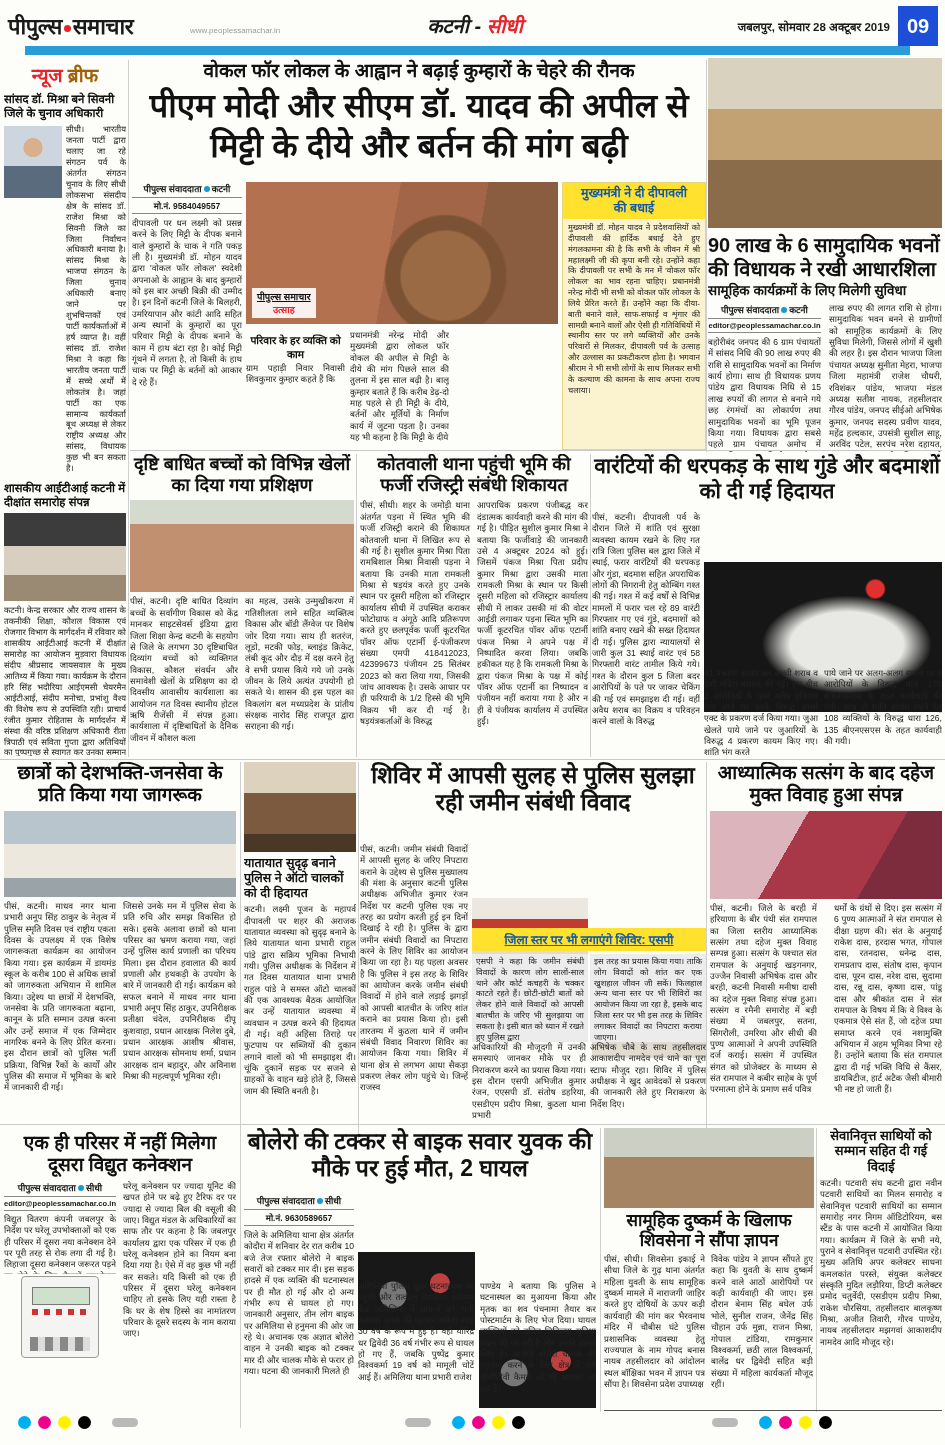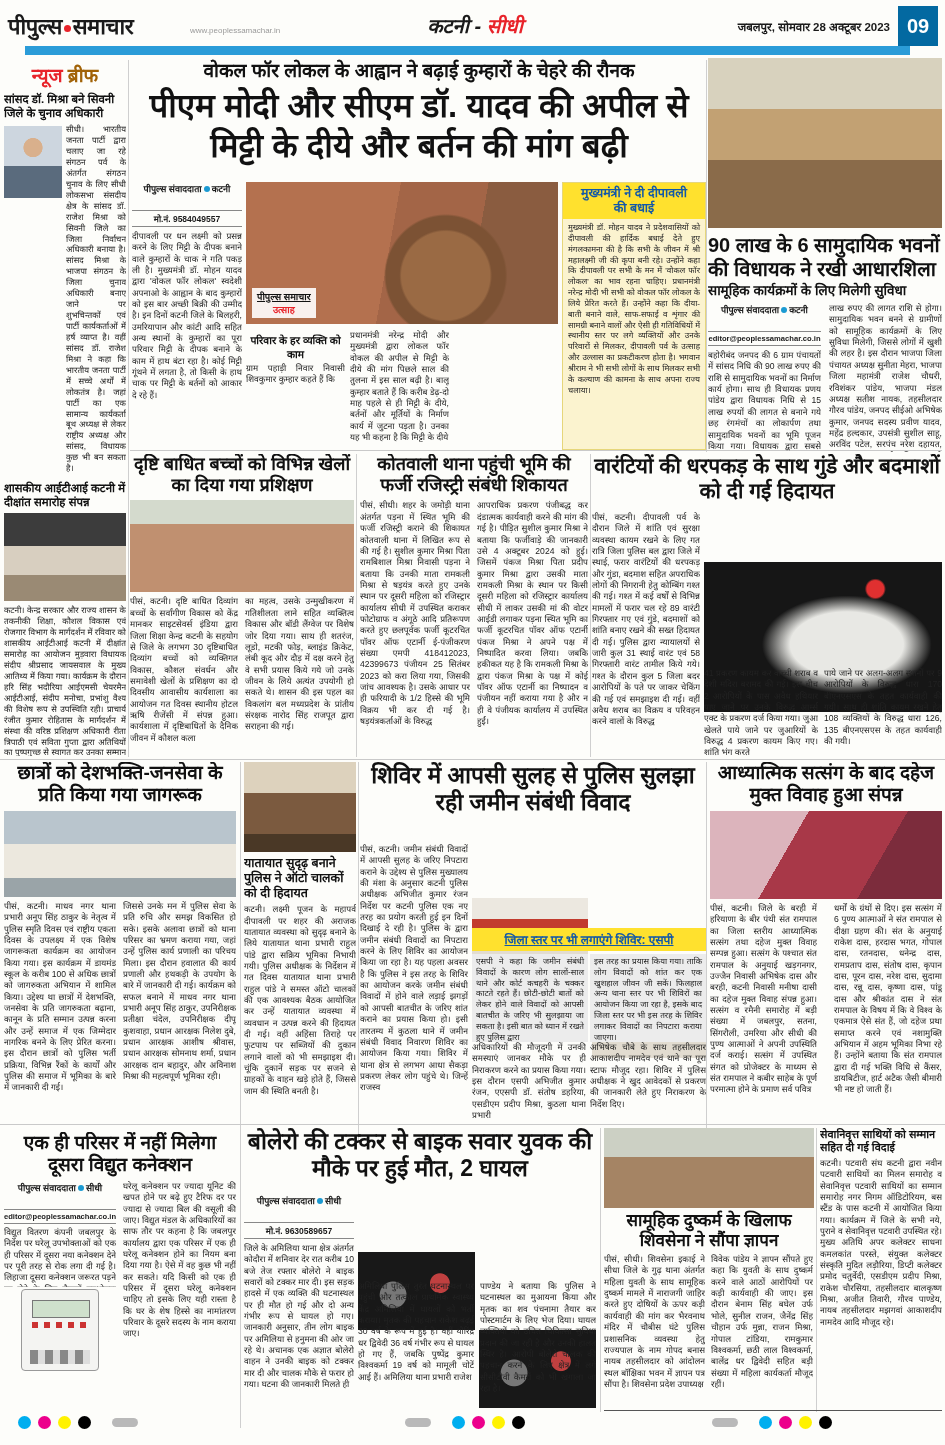--- a/index.html
+++ b/index.html
@@ -11,25 +11,25 @@
   .center{text-align:center;}
   .vsep{position:absolute;width:1px;background:#cfcfcf;}
   .hsep{position:absolute;height:1px;background:#c9c9c9;}
   
   .masthead{font-size:22px;font-weight:800;letter-spacing:-0.5px;}
   .mast-dot{display:inline-block;width:7px;height:7px;border-radius:50%;background:#e8232a;margin:0 2px 2px 2px;}
   .site{font-size:8px;color:#9a9a9a;}
   .edition{font-size:20px;font-weight:800;font-style:italic;}
   .edition .red{color:#e8232a;}
   .dateline{font-size:11.5px;font-weight:700;}
-  .pagebox{width:40px;height:40px;background:#0369a1;color:#fff;font-size:20px;font-weight:800;
+  .pagebox{width:40px;height:40px;background:#1d4ed8;color:#fff;font-size:20px;font-weight:800;
            display:flex;align-items:center;justify-content:center;}
   .bluebar{background:#2b9cd8;height:9px;}
   
-  .byline{font-size:9px;font-weight:700;text-align:center;border-bottom:1px solid #888;padding-bottom:15px;}
+  .byline{font-size:9px;font-weight:700;text-align:center;border-bottom:1px solid #888;padding-bottom:2px;}
   .byline .dot{display:inline-block;width:6px;height:6px;border-radius:50%;background:#1b9ad2;margin:0 2px;}
   .contact{font-size:8.5px;font-weight:700;text-align:center;border-bottom:1px solid #888;padding:2px 0;}
   
   .ph{position:relative;overflow:hidden;background:#c9c2b4;}
   .ph-portrait{background:radial-gradient(circle at 50% 30%,#d9b08c 0 16%,rgba(0,0,0,0) 17%),
                linear-gradient(180deg,#cdd6df 0 55%,#5a6b7d 55%);}
   .ph-event{background:linear-gradient(180deg,#d8d2be 0 30%,#c2a173 30% 60%,#8a6b4a 60%),
             repeating-linear-gradient(90deg,rgba(255,255,255,.12) 0 8px,rgba(0,0,0,.08) 8px 16px);}
   .ph-stage{background:linear-gradient(180deg,#3c3c3c 0 38%,#d8cfc0 38% 70%,#9a8a74 70%),
             repeating-linear-gradient(90deg,rgba(255,255,255,.10) 0 10px,rgba(0,0,0,.06) 10px 20px);}
@@ -80,21 +80,21 @@
 
 <div class="page">
 
   <div class="abs" style="left:8px;top:10px;">
     <span class="masthead">पीपुल्स</span><span class="mast-dot"></span><span class="masthead">समाचार</span>
   </div>
   <div class="abs site" style="left:190px;top:26px;">www.peoplessamachar.in</div>
   <div class="abs edition center" style="left:330px;top:12px;width:290px;">
     <span>कटनी</span><span> - </span><span class="red">सीधी</span>
   </div>
-  <div class="abs dateline" style="left:700px;top:19px;width:190px;text-align:right;">जबलपुर, सोमवार 28 अक्टूबर 2023</div>
+  <div class="abs dateline" style="left:700px;top:19px;width:190px;text-align:right;">जबलपुर, सोमवार 28 अक्टूबर 2019</div>
   <div class="abs pagebox" style="left:898px;top:6px;">09</div>
   <div class="abs bluebar" style="left:25px;top:46px;width:885px;"></div>
 
   <div class="vsep" style="left:128px;top:60px;height:697px;"></div>
   <div class="vsep" style="left:706px;top:60px;height:392px;"></div>
   <div class="vsep" style="left:356px;top:454px;height:303px;"></div>
   <div class="vsep" style="left:590px;top:454px;height:303px;"></div>
   <div class="vsep" style="left:240px;top:762px;height:378px;"></div>
   <div class="vsep" style="left:358px;top:762px;height:378px;"></div>
   <div class="vsep" style="left:706px;top:762px;height:378px;"></div>
@@ -277,21 +277,21 @@
   <div class="abs" style="left:604px;top:1128px;width:210px;height:284px;overflow:hidden;">
     <div class="ph ph-crowd" style="width:210px;height:80px;"></div>
     <div class="hl center" style="font-size:17px;margin:3px 0;">सामूहिक दुष्कर्म के खिलाफ शिवसेना ने सौंपा ज्ञापन</div>
     <div style="display:flex;gap:6px;">
       <div class="bt" style="width:101px;height:150px;">पीसं, सीधी। शिवसेना इकाई ने सीधा जिले के गुढ़ थाना अंतर्गत महिला युवती के साथ सामूहिक दुष्कर्म मामले में नाराजगी जाहिर करते हुए दोषियों के ऊपर कड़ी कार्यवाही की मांग कर भैरवनाथ मंदिर में चौबीस घंटे पुलिस प्रशासनिक व्यवस्था हेतु राज्यपाल के नाम गोपद बनास नायब तहसीलदार को आंदोलन स्थल बॉक्षिका भवन में ज्ञापन पत्र सौंपा है। शिवसेना प्रदेश उपाध्यक्ष</div>
       <div class="bt" style="width:102px;height:150px;">विवेक पांडेय ने ज्ञापन सौंपते हुए कहा कि युवती के साथ दुष्कर्म करने वाले आठों आरोपियों पर कड़ी कार्यवाही की जाए। इस दौरान बेनाम सिंह बघेल उर्फ भोले, सुनील राजन, जैनेंद्र सिंह चौहान उर्फ मुन्ना, राजन मिश्रा, गोपाल टांडिया, रामकुमार विश्वकर्मा, छठी लाल विश्वकर्मा, बालेंद्र धर द्विवेदी सहित बड़ी संख्या में महिला कार्यकर्ता मौजूद रहीं।</div>
     </div>
   </div>
 
   <div class="abs" style="left:820px;top:1128px;width:122px;height:284px;overflow:hidden;">
-    <div class="hl" style="font-size:11px;">सेवानिवृत्त साथियों को सम्मान सहित दी गई विदाई</div>
+    <div class="hl" style="font-size:13px;text-align:center;">सेवानिवृत्त साथियों को सम्मान सहित दी गई विदाई</div>
     <div class="bt" style="margin-top:4px;height:218px;">कटनी। पटवारी संघ कटनी द्वारा नवीन पटवारी साथियों का मिलन समारोह व सेवानिवृत्त पटवारी साथियों का सम्मान समारोह नगर निगम ऑडिटोरियम, बस स्टैंड के पास कटनी में आयोजित किया गया। कार्यक्रम में जिले के सभी नये, पुराने व सेवानिवृत्त पटवारी उपस्थित रहे। मुख्य अतिथि अपर कलेक्टर साधना कमलकांत परस्ते, संयुक्त कलेक्टर संस्कृति मुदित लड़ौरिया, डिप्टी कलेक्टर प्रमोद चतुर्वेदी, एसडीएम प्रदीप मिश्रा, राकेश चौरसिया, तहसीलदार बालकृष्ण मिश्रा, अजीत तिवारी, गौरव पाण्डेय, नायब तहसीलदार मझगवां आकाशदीप नामदेव आदि मौजूद रहे।</div>
   </div>
   <div class="hsep" style="left:604px;top:1410px;width:338px;background:#555;"></div>
   <div class="abs dots" style="left:712px;top:1416px;">
     <span class="capsule" style="margin-right:14px;"></span>
     <span class="cdot c-c"></span>
     <span class="cdot c-m"></span>
     <span class="cdot c-y"></span>
     <span class="cdot c-k"></span>
   </div>

